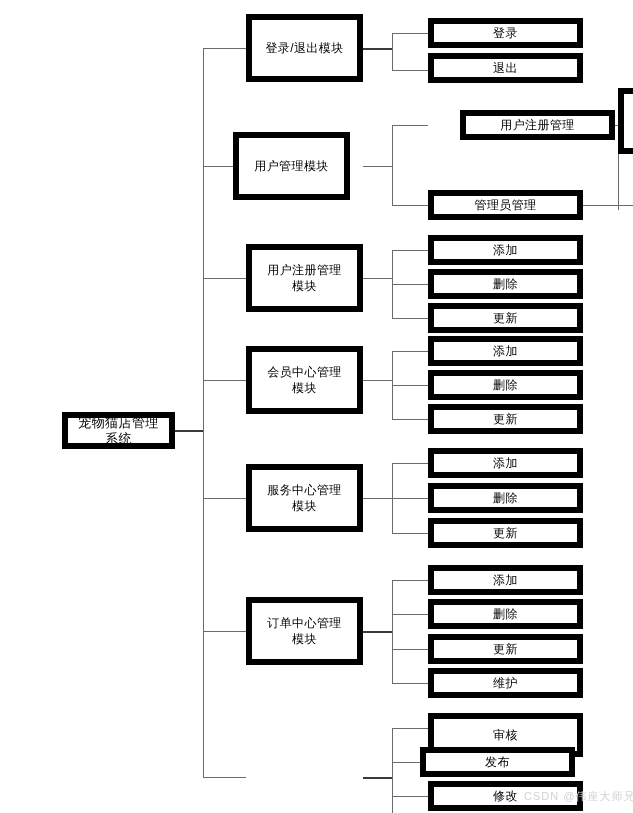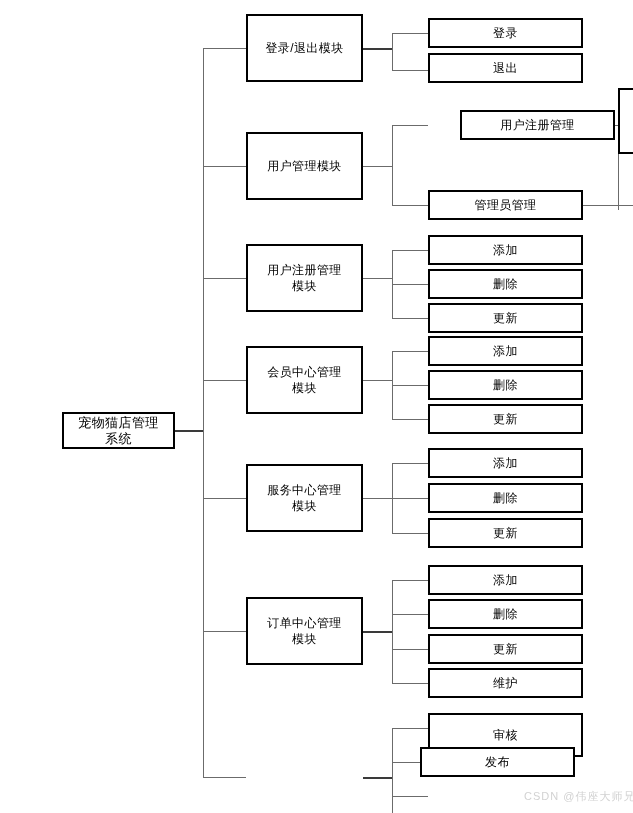--- a/index.html
+++ b/index.html
@@ -13,21 +13,21 @@
   #diagram-canvas {
     position: relative;
     width: 633px;
     height: 813px;
     background: #ffffff;
     overflow: hidden;
   }
   .node {
     position: absolute;
     box-sizing: border-box;
-    border: 2px solid #000000;
+    border: 6px solid #000000;
     background: #ffffff;
     display: flex;
     align-items: center;
     justify-content: center;
     text-align: center;
     color: #000000;
     font-size: 12px;
     line-height: 16px;
     letter-spacing: 0.4px;
     z-index: 2;
@@ -127,21 +127,21 @@
   <div class="edge h" style="left:392px; top:796px; width:36px;"></div>
 
   <div class="node root" style="left:62px; top:412px; width:113px; height:37px;">
     <span class="node-label">宠物猫店管理
 系统</span>
   </div>
 
   <div class="node module" style="left:246px; top:14px; width:117px; height:68px;">
     <span class="node-label">登录/退出模块</span>
   </div>
-  <div class="node module" style="left:246px; top:132px; width:117px; height:68px;">
+  <div class="node module" style="left:233px; top:132px; width:117px; height:68px;">
     <span class="node-label">用户管理模块</span>
   </div>
   <div class="node module" style="left:246px; top:244px; width:117px; height:68px;">
     <span class="node-label">用户注册管理
 模块</span>
   </div>
   <div class="node module" style="left:246px; top:346px; width:117px; height:68px;">
     <span class="node-label">会员中心管理
 模块</span>
   </div>
@@ -214,16 +214,19 @@
   <div class="node leaf" style="left:428px; top:668px; width:155px; height:30px;">
     <span class="node-label">维护</span>
   </div>
 
   <div class="node leaf" style="left:428px; top:713px; width:155px; height:44px;">
     <span class="node-label">审核</span>
   </div>
   <div class="node leaf" style="left:420px; top:747px; width:155px; height:30px;">
     <span class="node-label">发布</span>
   </div>
+  <div class="node leaf" style="left:428px; top:781px; width:155px; height:30px;">
+    <span class="node-label">修改</span>
+  </div>
 
   <div class="watermark" style="left:524px; top:789px;">CSDN @伟座大师兄</div>
 
 </div>
 
 </body></html>

